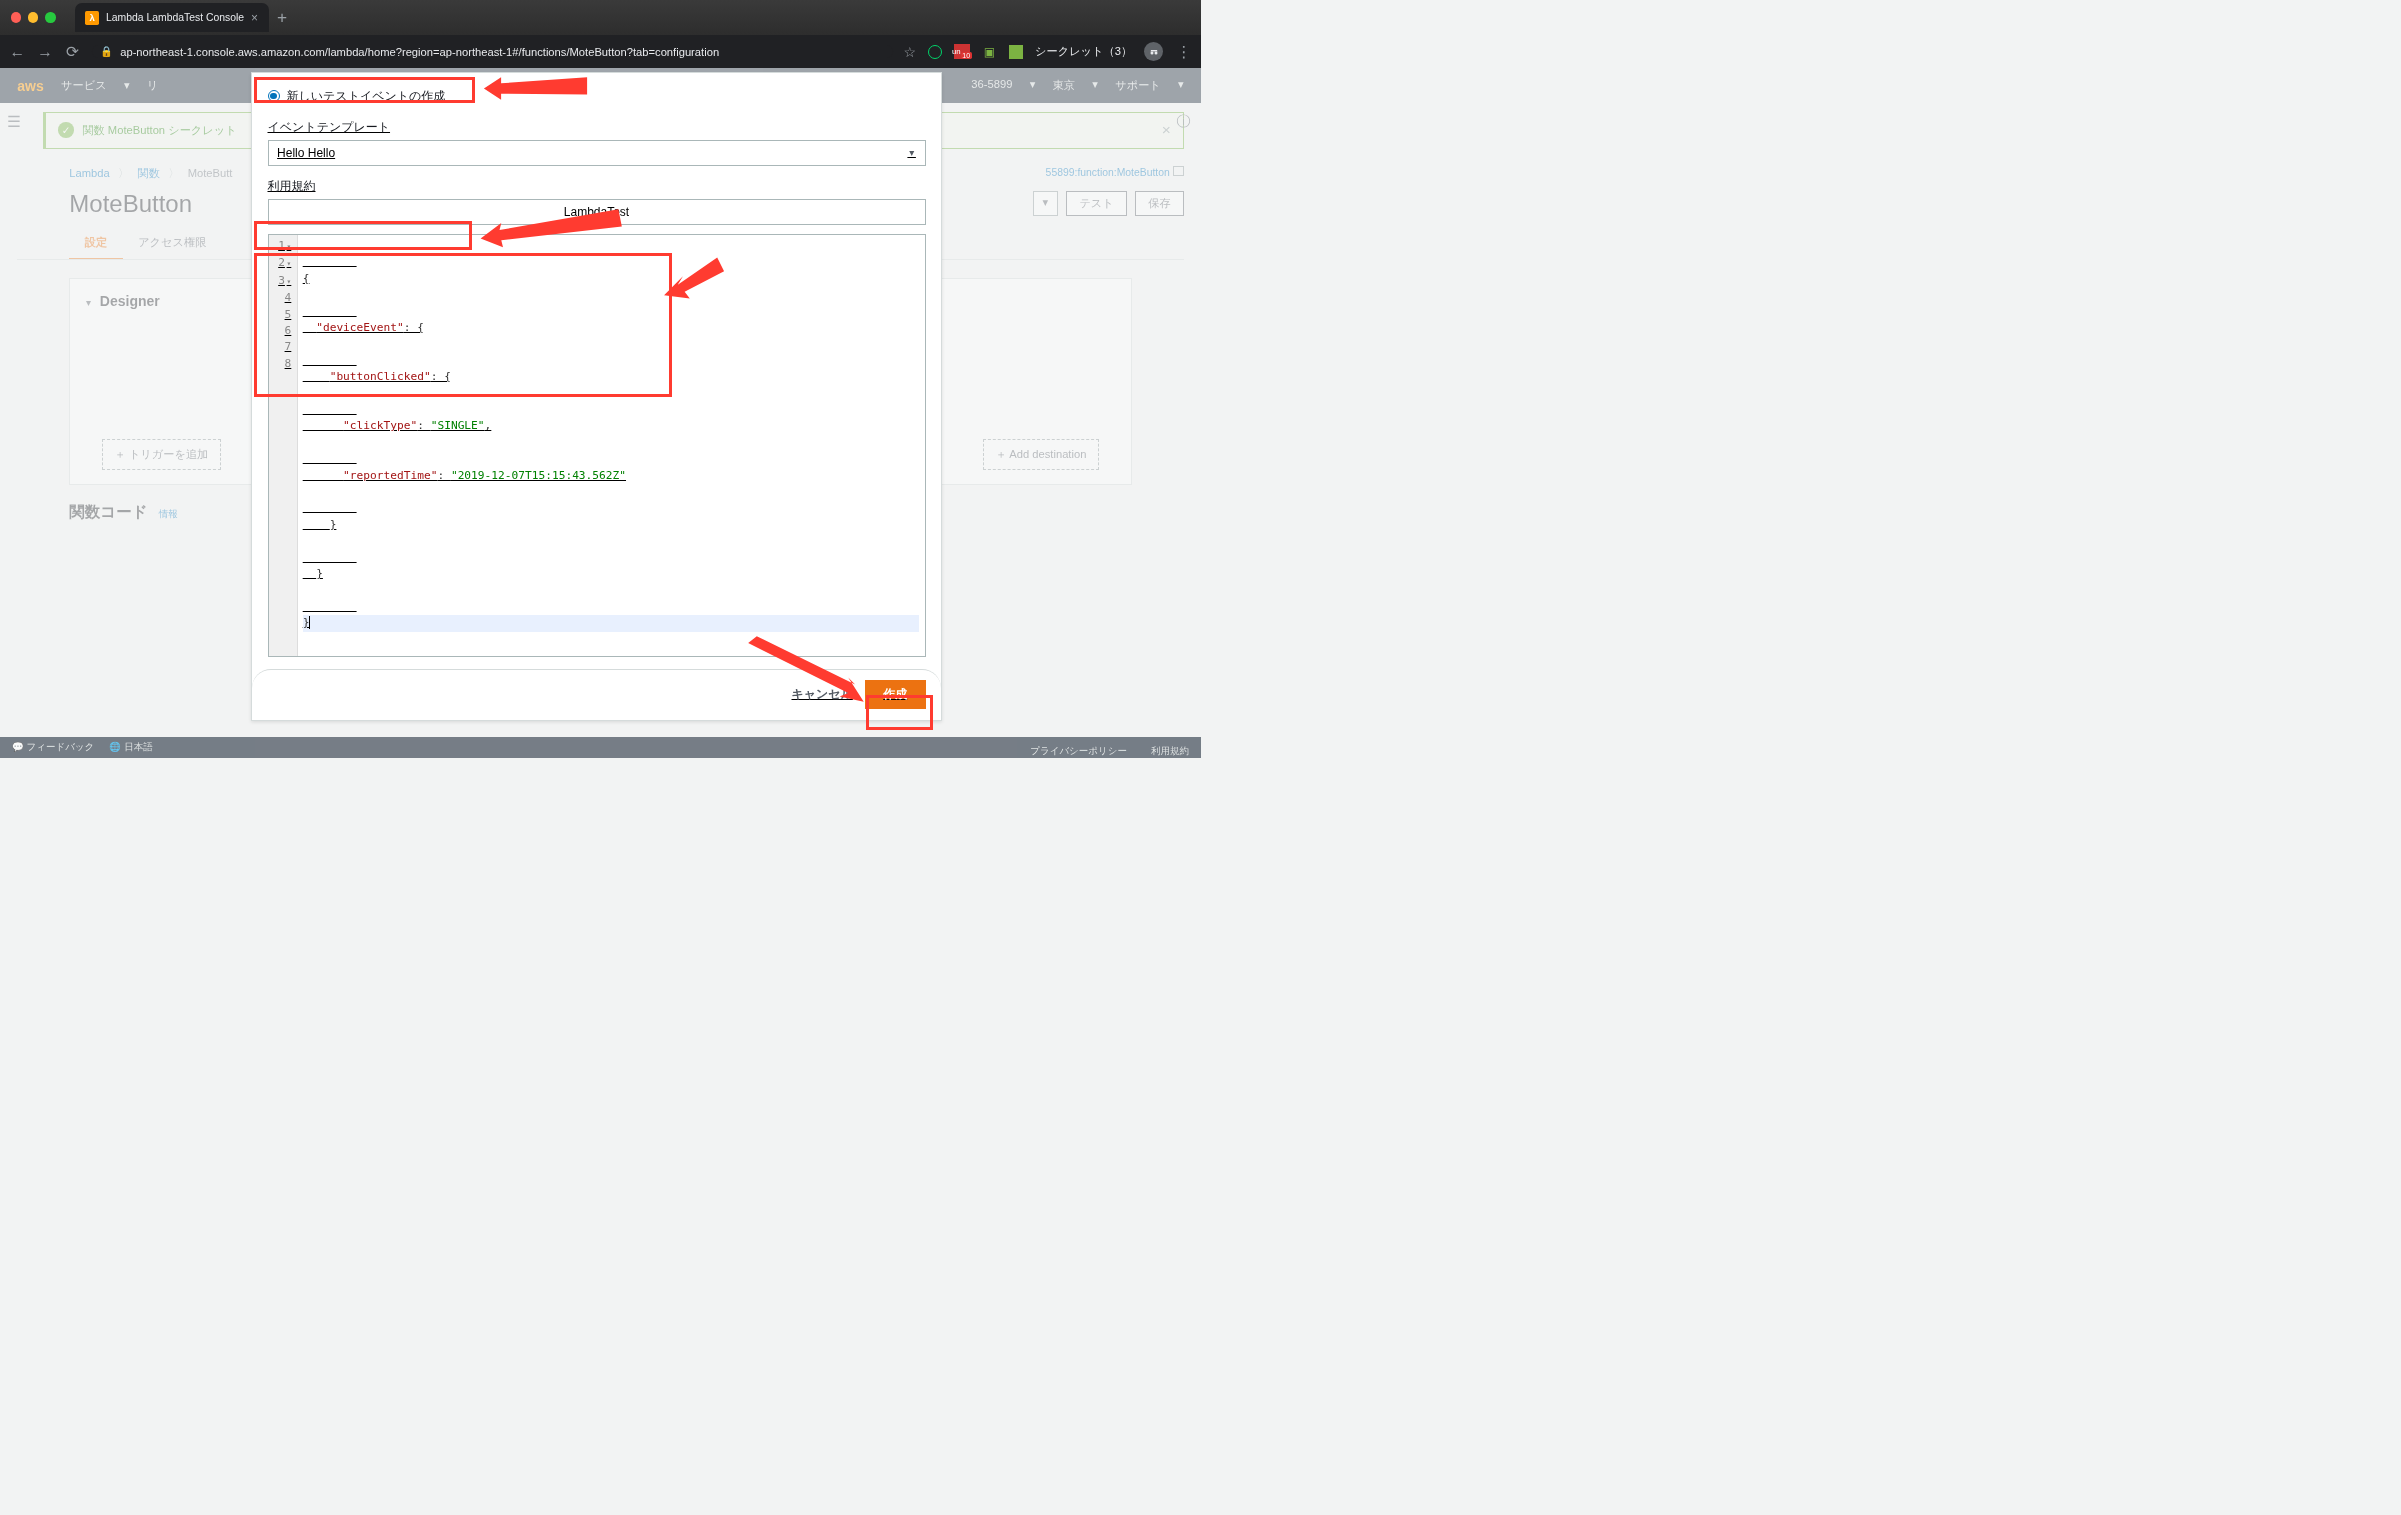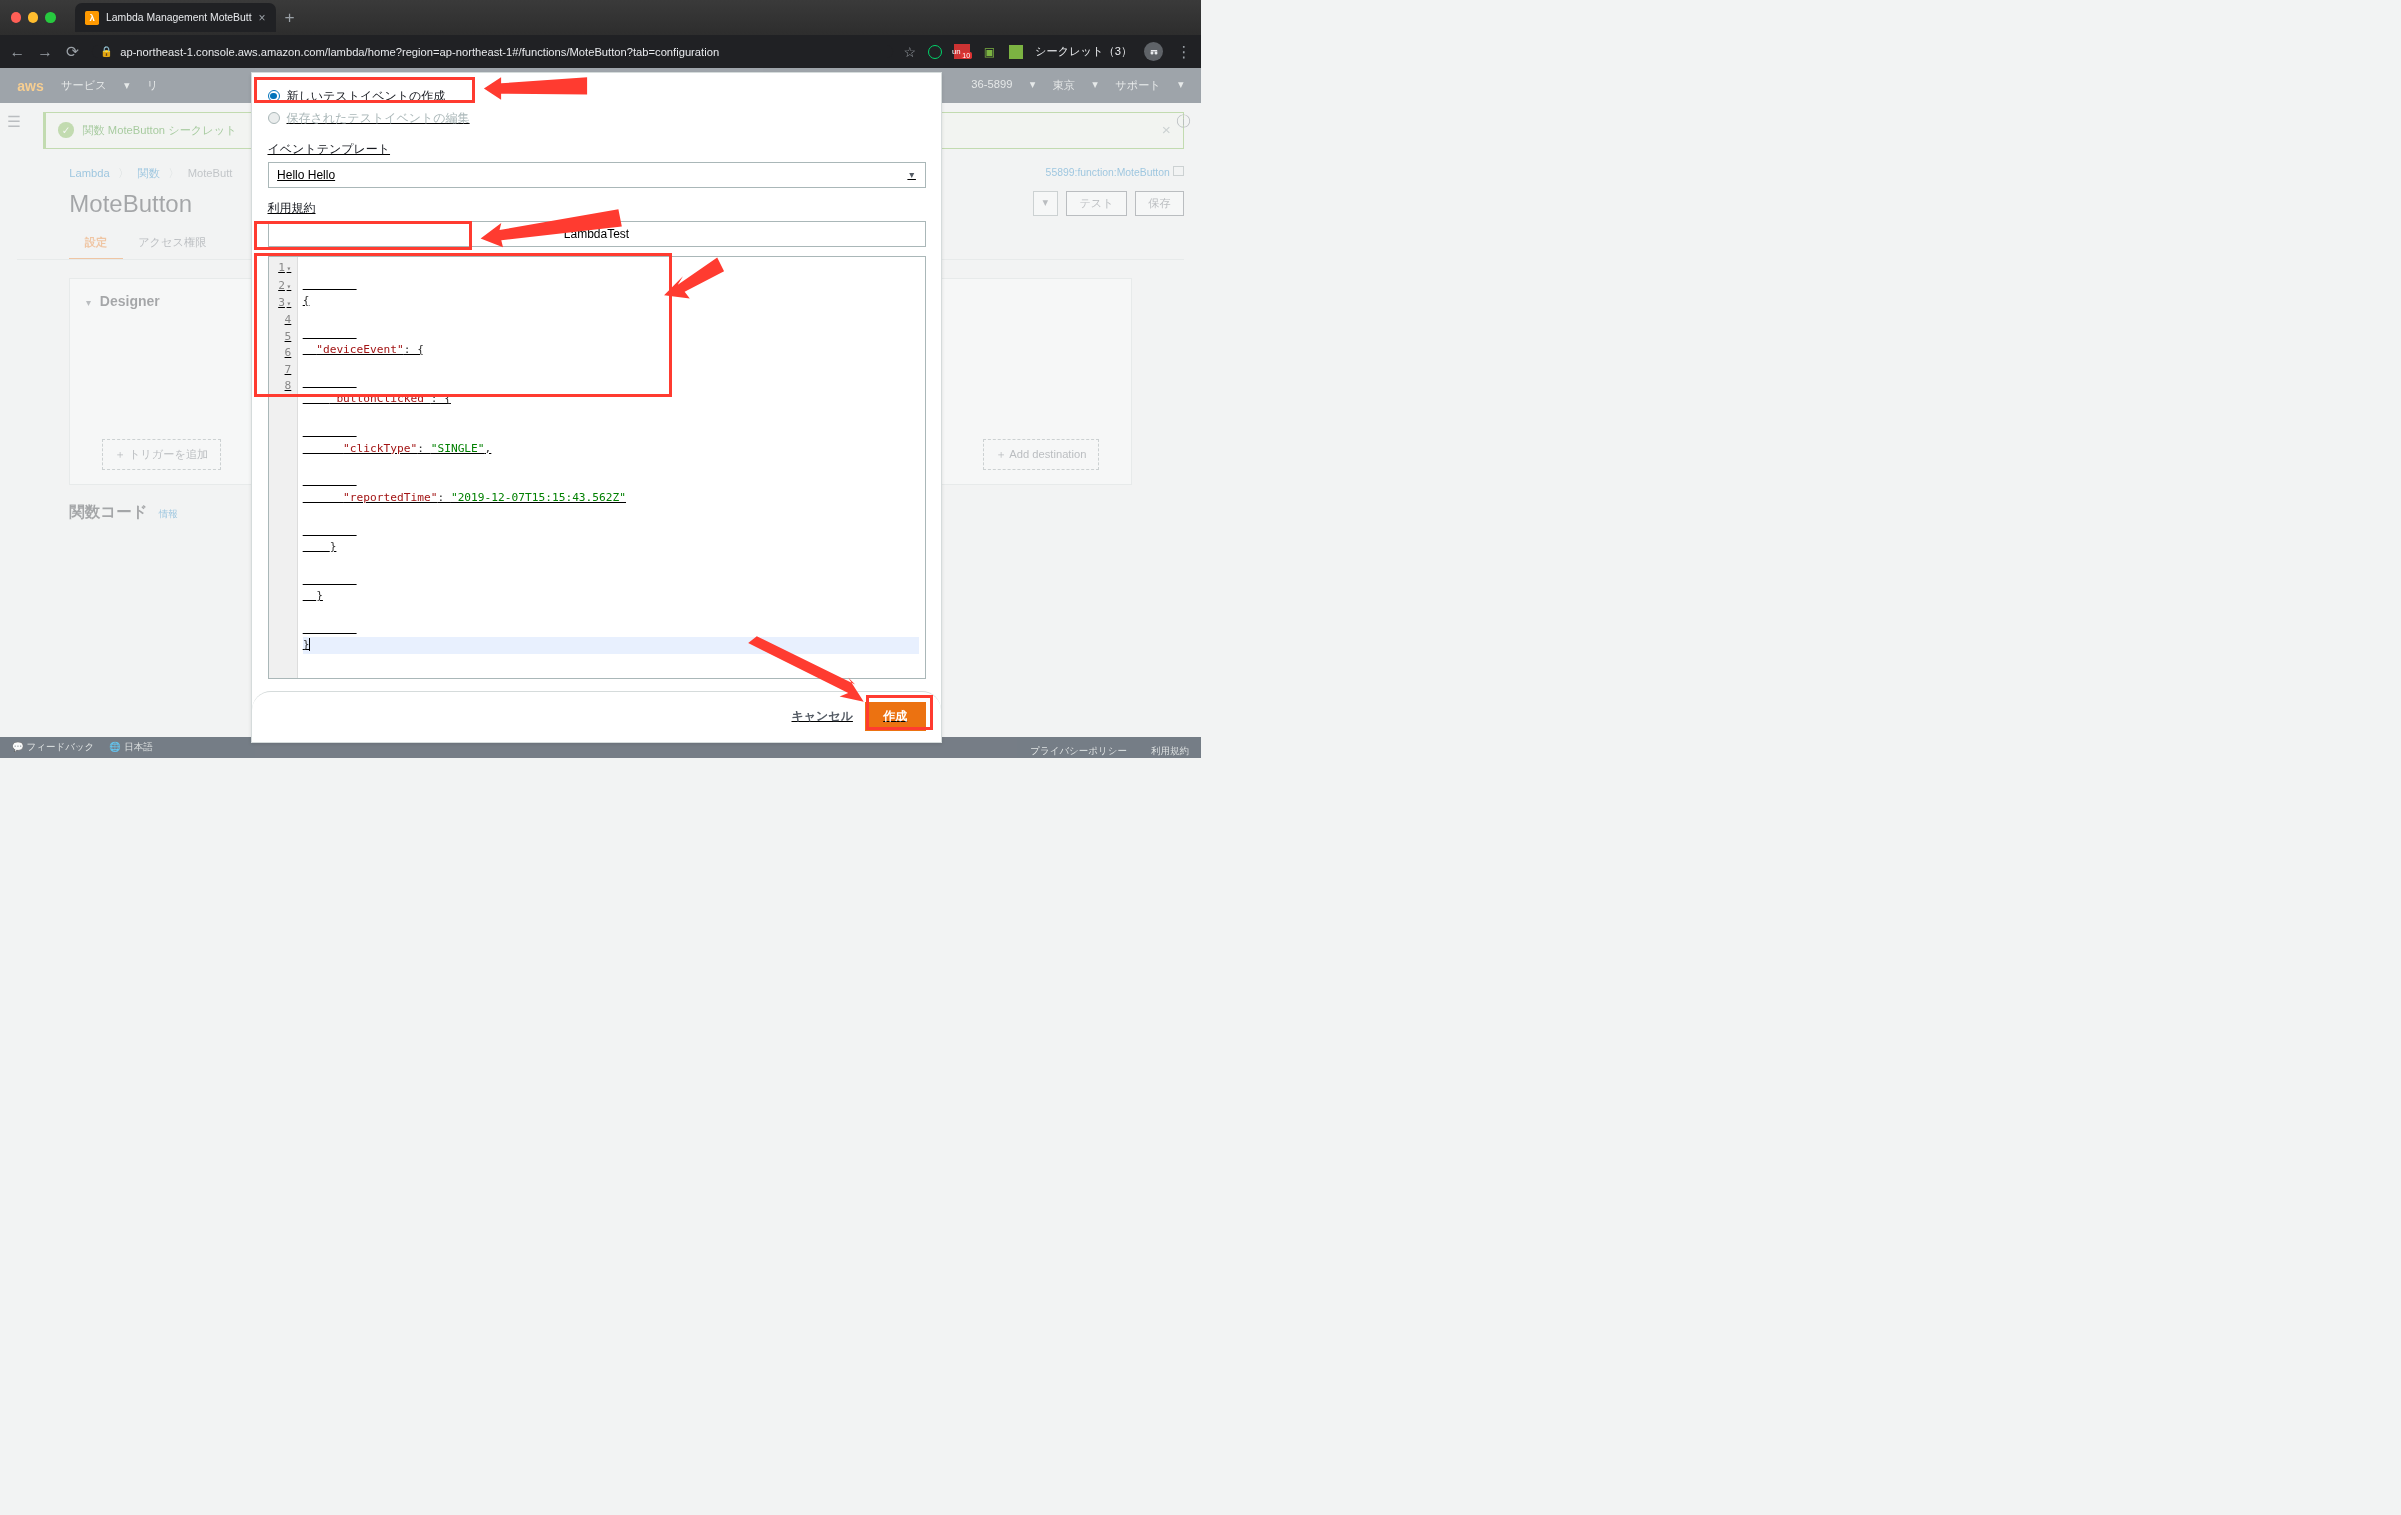--- a/index.html
+++ b/index.html
@@ -246,21 +246,21 @@
 
 <div class="browser-chrome">
   <div class="tab-bar">
     <div class="traffic-lights">
       <div class="traffic-light tl-red"></div>
       <div class="traffic-light tl-yellow"></div>
       <div class="traffic-light tl-green"></div>
     </div>
     <div class="browser-tab">
       <div class="tab-favicon">λ</div>
-      <div class="tab-title">Lambda Management MoteButt</div>
+      <div class="tab-title">Lambda LambdaTest Console</div>
       <div class="tab-close">×</div>
     </div>
     <div class="new-tab">+</div>
   </div>
   <div class="url-bar">
     <div class="nav-btn">←</div>
     <div class="nav-btn">→</div>
     <div class="nav-btn">⟳</div>
     <div class="url-field">
       <span class="lock-icon">🔒</span>
@@ -341,24 +341,20 @@
       <small>情報</small>
     </div>
   </div>
 </div>
 
 <div class="modal">
   <div class="modal-body">
     <div class="radio-row">
       <span class="radio-btn checked"></span>
       <span>新しいテストイベントの作成</span>
-    </div>
-    <div class="radio-row dim">
-      <span class="radio-btn dim"></span>
-      <span>保存されたテストイベントの編集</span>
     </div>
     <div class="field-label">イベントテンプレート</div>
     <div class="select-box">
       <span>Hello Hello</span>
       <span class="select-caret">▼</span>
     </div>
     <div class="field-label">利用規約</div>
     <input class="text-input" value="LambdaTest" style="">
     <div class="code-editor">
       <div class="gutter">

